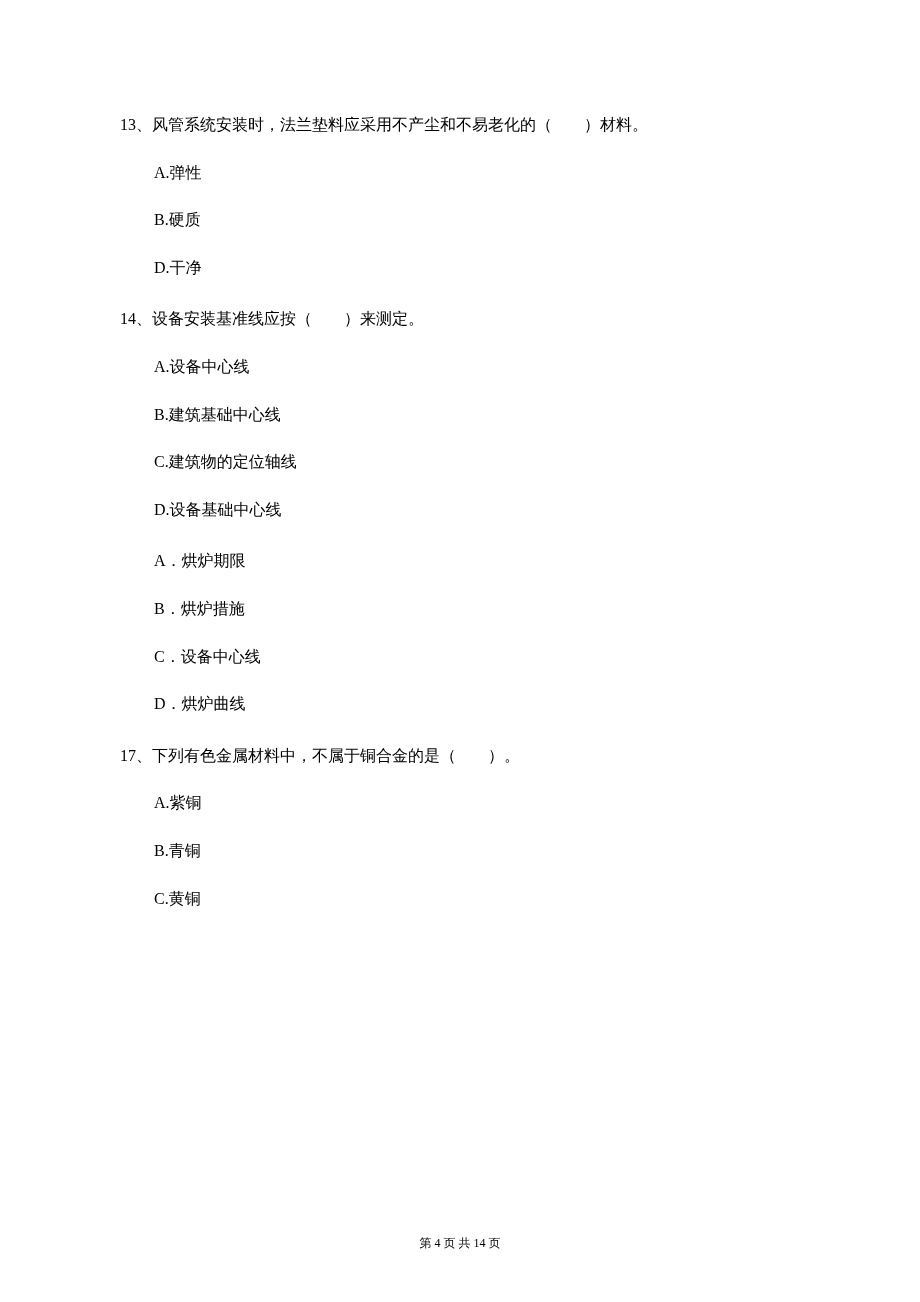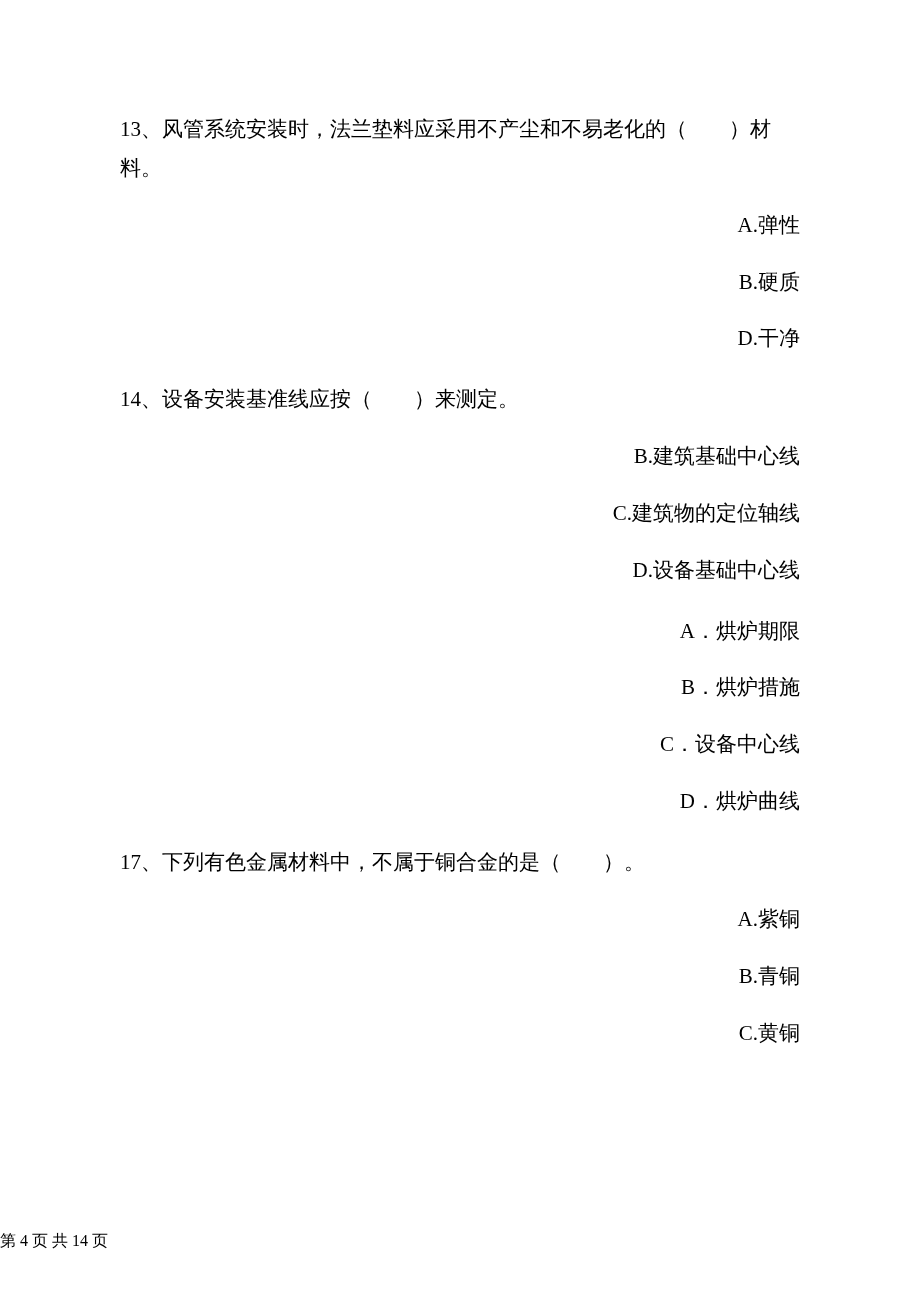--- a/index.html
+++ b/index.html
@@ -12,41 +12,41 @@
     height: 1302px;
     position: relative;
     box-sizing: border-box;
   }
   .page {
     padding: 110px 120px 0 120px;
     box-sizing: border-box;
   }
   .question {
     margin-bottom: 22px;
-    font-size: 21px;
+    font-size: 16px;
     line-height: 1.85;
   }
   .question-text {
     margin-bottom: 18px;
   }
   .options {
     padding-left: 34px;
-    text-align: right;
   }
   .option {
     margin-bottom: 18px;
   }
   .option:last-child {
     margin-bottom: 0;
   }
   .footer {
     position: absolute;
     bottom: 50px;
     width: 100%;
-    font-size: 16px;
+    text-align: center;
+    font-size: 12px;
     color: #000;
     left: 0;
   }
 </style>
 </head>
 <body>
 
 <div class="page">
 
   <div class="question">
@@ -54,20 +54,21 @@
     <div class="options">
       <div class="option">A.弹性</div>
       <div class="option">B.硬质</div>
       <div class="option">D.干净</div>
     </div>
   </div>
 
   <div class="question">
     <div class="question-text"><span>14、</span><span>设备安装基准线应按（　　）来测定。</span></div>
     <div class="options">
+      <div class="option">A.设备中心线</div>
       <div class="option">B.建筑基础中心线</div>
       <div class="option">C.建筑物的定位轴线</div>
       <div class="option">D.设备基础中心线</div>
     </div>
   </div>
 
 
   <div class="question">
     <div class="options">
       <div class="option">A．烘炉期限</div>

